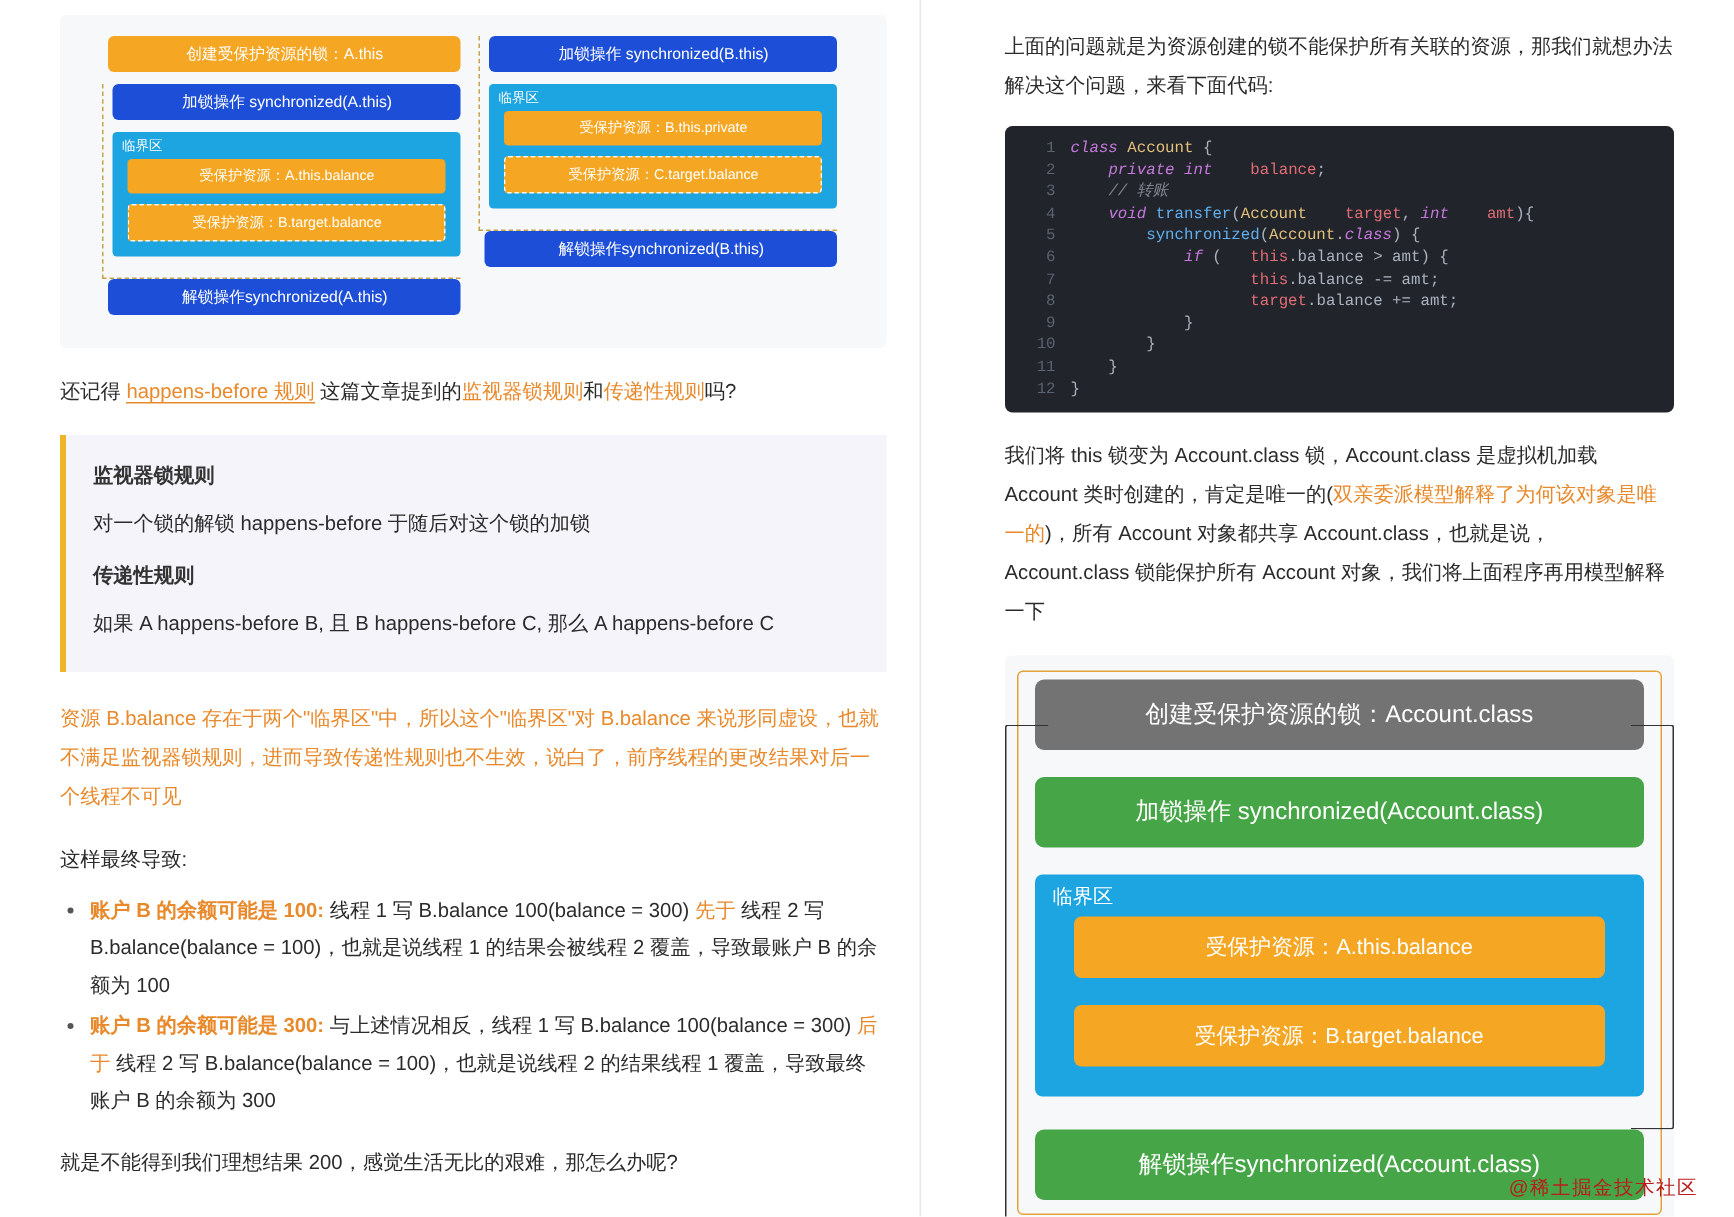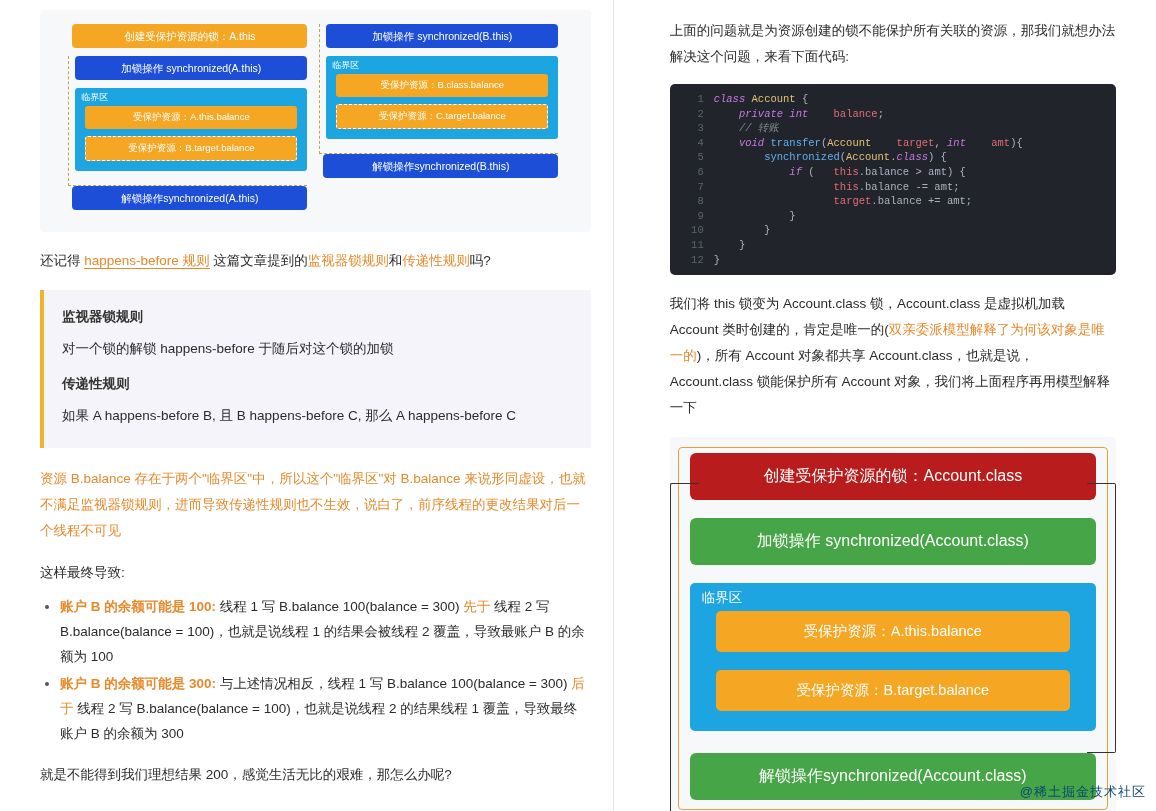--- a/index.html
+++ b/index.html
@@ -166,21 +166,21 @@
   }
   .dr-bar{
     box-sizing:border-box;
     border-radius:6px;
     color:#fff;
     font-size:16px;
     text-align:center;
     padding:13px 6px;
     margin:0 0 18px 0;
   }
-  .dr-orange{background:#b91c1c;}
+  .dr-orange{background:#737373;}
   .dr-green{background:#46a546;}
   .dr-critical{
     position:relative;
     background:#1ca5e0;
     border-radius:5px;
     padding:28px 26px 20px 26px;
     margin-bottom:22px;
   }
   .dr-critical-label{
     position:absolute;top:6px;left:12px;
@@ -219,22 +219,22 @@
     width:28px;height:268px;
     border:1px solid #333;
     border-left:none;
     border-radius:0 2px 2px 0;
     pointer-events:none;
   }
 
   
   .watermark{
     position:absolute;
-    right:10px;bottom:10px;
-    color:#0c4a6e;
+    right:24px;bottom:10px;
+    color:#b91c1c;
     font-size:13px;
     letter-spacing:1px;
   }
 </style>
 </head>
 <body>
 
 <div class="page">
 
   <div class="col col-left">
@@ -252,21 +252,21 @@
           </div>
         </div>
         <div class="bar bar-green">解锁操作synchronized(A.this)</div>
       </div>
 
       <div class="dpanel">
         <div class="dash-wrap">
           <div class="bar bar-green">加锁操作 synchronized(B.this)</div>
           <div class="critical">
             <span class="critical-label">临界区</span>
-            <div class="res">受保护资源：B.class.balance</div>
+            <div class="res">受保护资源：B.this.private</div>
             <div class="res dashed">受保护资源：C.target.balance</div>
           </div>
         </div>
         <div class="bar bar-green">解锁操作synchronized(B.this)</div>
       </div>
 
     </div>
 
     <p class="para"><span>还记得 </span><a class="link" href="#">happens-before 规则</a><span> 这篇文章提到的</span><span class="orange">监视器锁规则</span><span>和</span><span class="orange">传递性规则</span><span>吗?</span></p>
 

